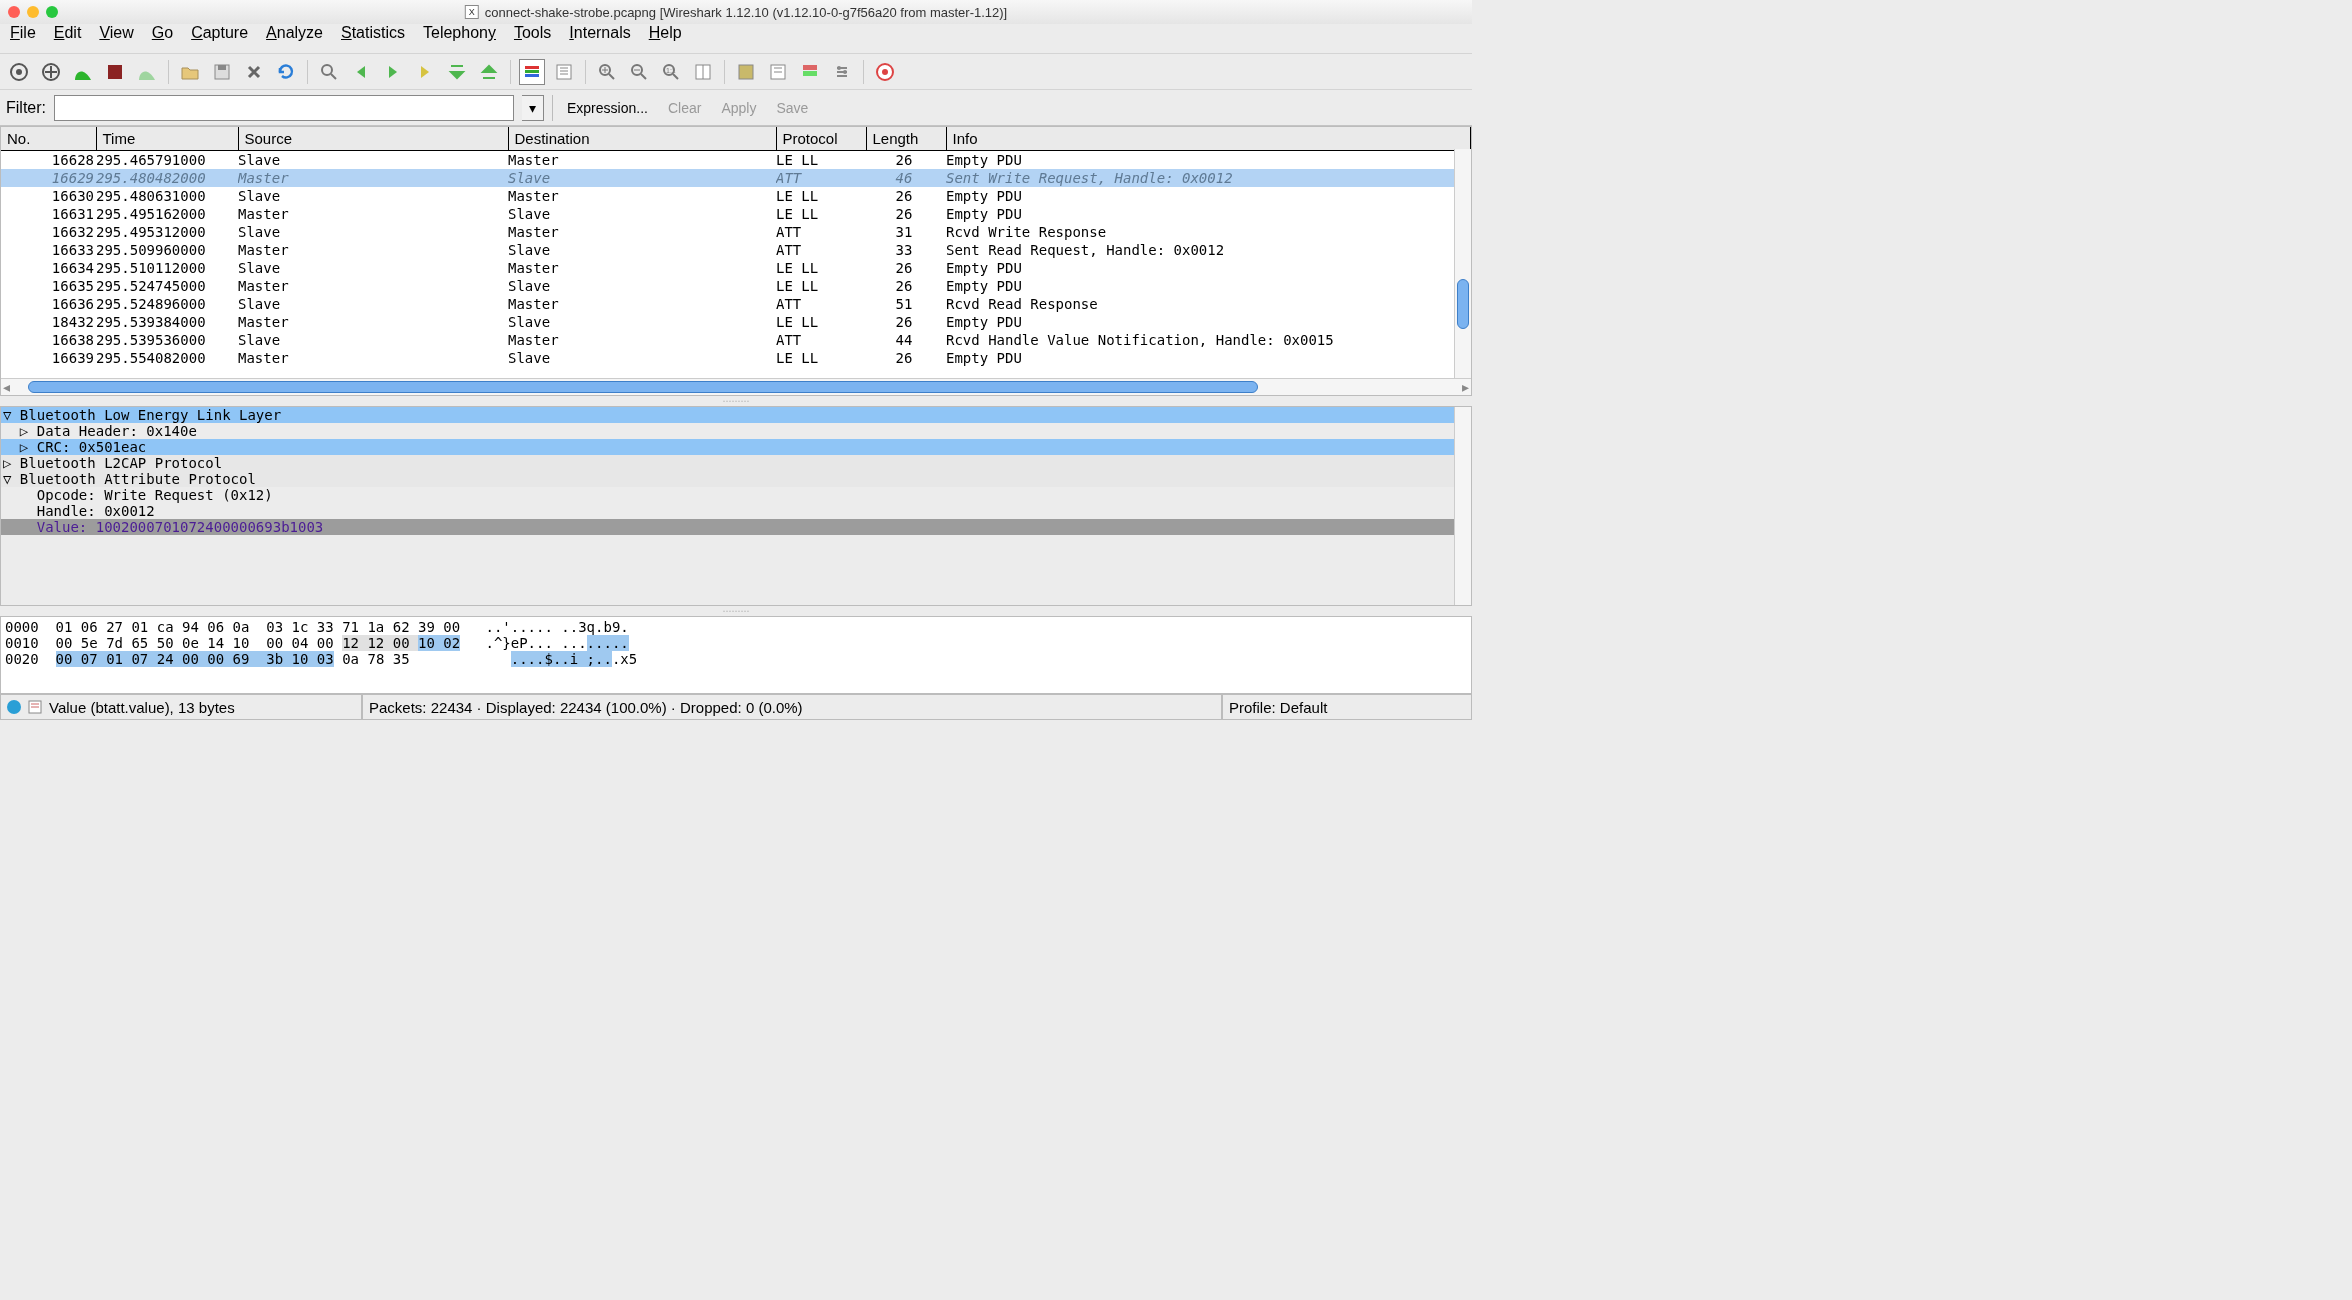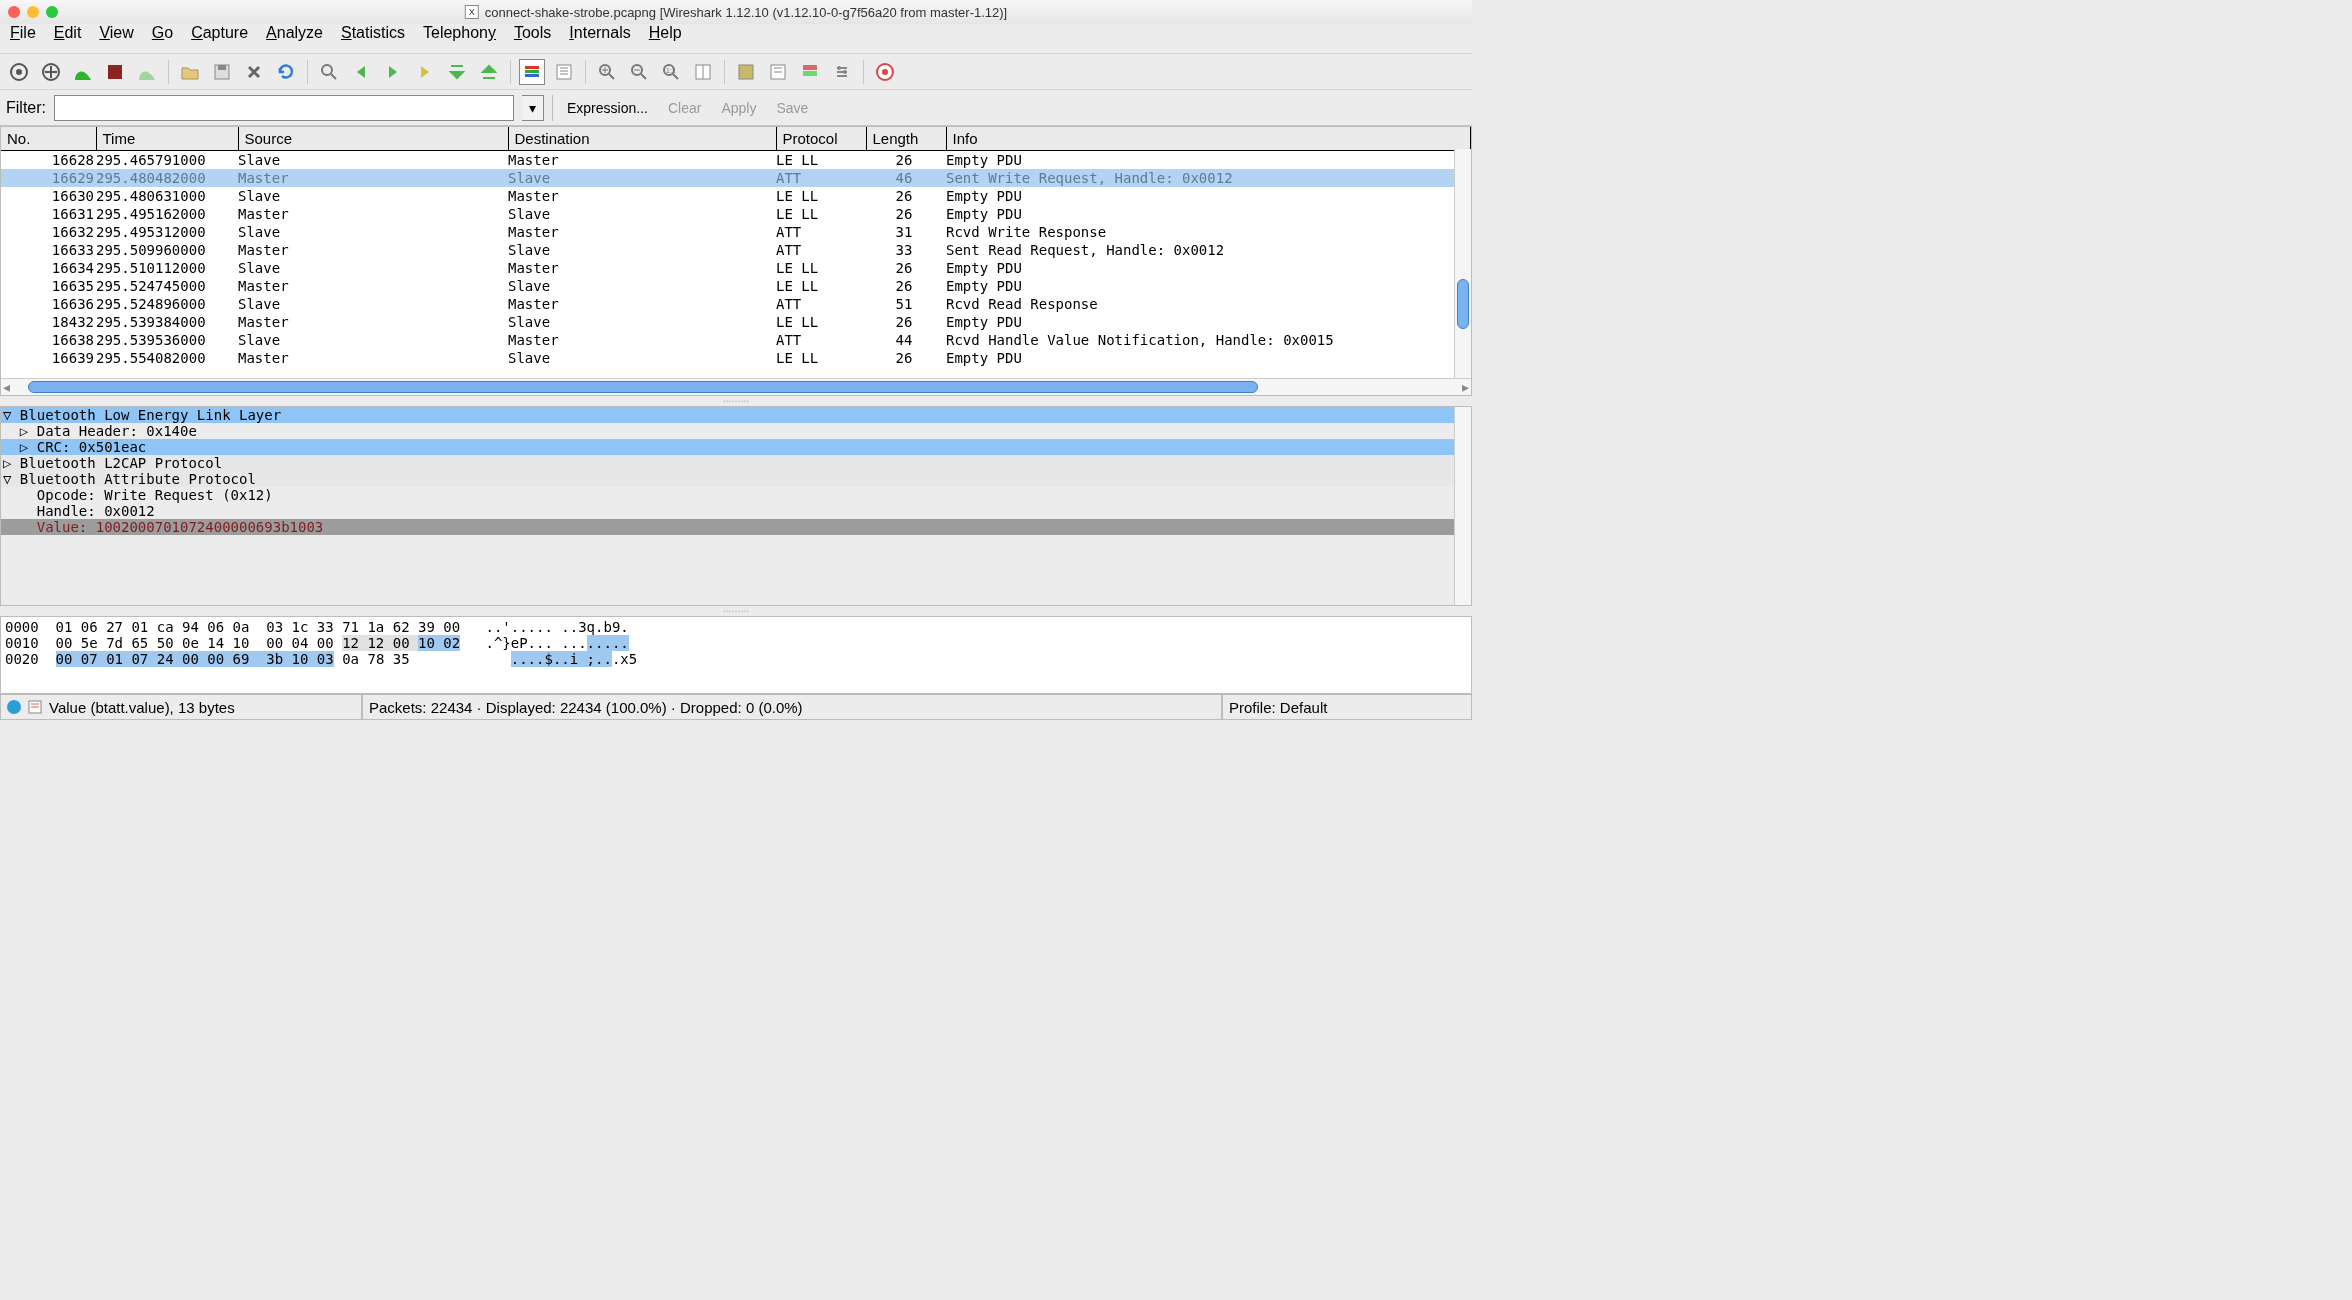--- a/index.html
+++ b/index.html
@@ -20,39 +20,39 @@
   .filterbar { height:36px; display:flex; align-items:center; gap:8px; padding:0 6px; background:#ececec; border-bottom:1px solid #c4c4c4;}
   .filterbar input { flex:0 0 460px; height:26px; font-size:14px; padding:2px 6px; border:1px solid #888; background:#fff; }
   .filterbar .ddbtn { width:22px; height:26px; border:1px solid #888; border-left:0; display:flex; align-items:center; justify-content:center; background:#f2f2f2;}
   .filterbar .link { padding:2px 6px; }
   .filterbar .link.en { color:#000; }
   .filterbar .link.dis { color:#9a9a9a; }
   .packet-table { background:#fff; border:1px solid #bcbcbc; height:270px; position:relative; }
   .packet-table table { border-collapse:collapse; width:100%; table-layout:fixed; font-family: Menlo, Consolas, monospace; font-size:14px; }
   .packet-table th { text-align:left; font-weight:normal; font-family:"Lucida Grande",Arial,sans-serif; font-size:15px; padding:3px 6px; border-right:1px solid #000; border-bottom:1px solid #000; background:#eaeaea;margin-top:47px;}
   .packet-table td { padding:1px 0; white-space:nowrap; overflow:hidden; }
-  .packet-table tbody tr.sel { background:#b3d3f4; color:#5f7a94; }
+  .packet-table tbody tr.sel { background:#b3d3f4; color:#5f7a94;font-style:italic; }
   .packet-table .c0 { width:95px; text-align:right; padding-right:2px; }
   .packet-table .c1 { width:142px; text-align:left; }
   .packet-table .c2 { width:270px; }
   .packet-table .c3 { width:268px; }
   .packet-table .c4 { width:90px; }
   .packet-table .c5 { width:80px; text-align:center; padding-right:4px; }
   .packet-table .c6 { width:auto; }
   .hscroll { position:absolute; bottom:0; left:0; right:0; height:17px; background:#f5f5f5; border-top:1px solid #ccc; display:flex; align-items:center;}
   .hscroll .thumb { height:12px; border-radius:6px; background:#7bb3f0; border:1px solid #3d7fc9; margin-left:16px; width:1230px; }
   .vscroll-right { position:absolute; right:0; top:22px; bottom:17px; width:17px; background:#f5f5f5; border-left:1px solid #ccc;}
   .vscroll-right .vthumb { position:absolute; left:2px; right:2px; height:50px; border-radius:6px; background:#7bb3f0; border:1px solid #3d7fc9; }
   .splitter { height:10px; background:#ececec; display:flex; align-items:center; justify-content:center; font-size:9px; color:#999;}
   .details { background:#ececec; height:200px; font-family:Menlo,Consolas,monospace; font-size:14px; overflow:hidden; position:relative; border:1px solid #bcbcbc;}
   .details .vscroll-right2 { position:absolute; right:0; top:0; bottom:0; width:17px; background:#f5f5f5; border-left:1px solid #ccc;}
   .details .line { padding:0 2px; white-space:pre; }
   .details .line.sel { background:#8fc5f6; }
   .details .line.pale { background:#e7e7e7; }
-  .details .line.value-sel { background:#9c9c9c; color:#7f1d1d; }
+  .details .line.value-sel { background:#9c9c9c; color:#4c1d95; }
   .hex { background:#fff; height:78px; font-family:Menlo,Consolas,monospace; font-size:14px; padding:2px 4px; border:1px solid #bcbcbc; white-space:pre;}
   .hex .off { color:#000; }
   .hex .sel { background:#9fc9f0; }
   .statusbar { height:26px; display:flex; align-items:stretch; font-size:15px; background:#ececec; }
   .statusbar .cell { border:1px solid #bcbcbc; display:flex; align-items:center; padding:0 6px; }
   .statusbar .cell.first { gap:6px; }
   svg { display:block; }
 </style>
 </head>
 <body>

